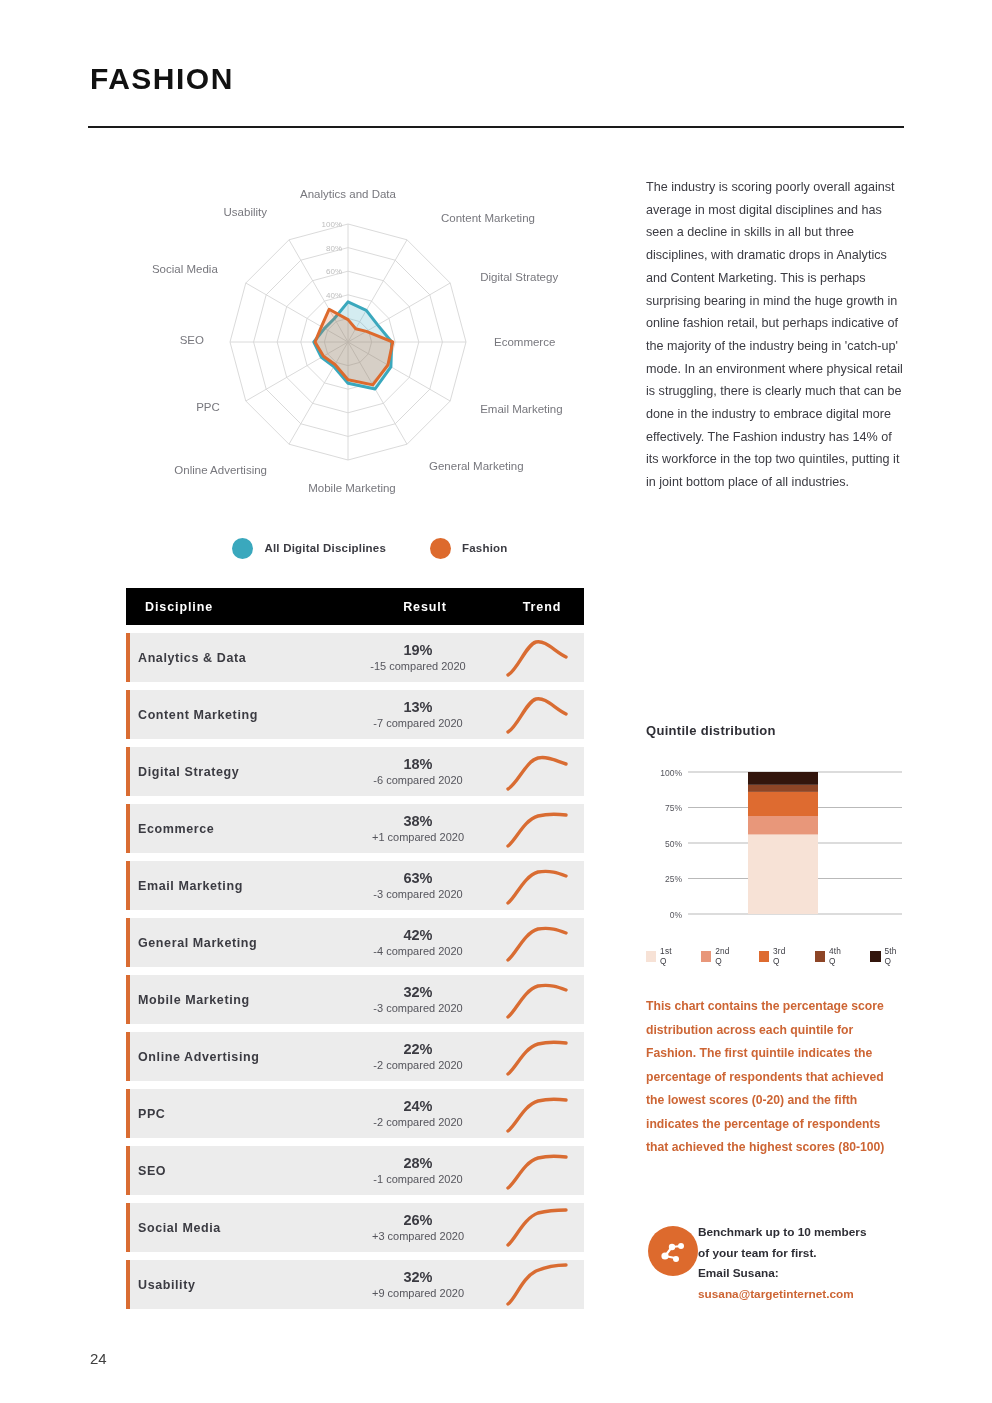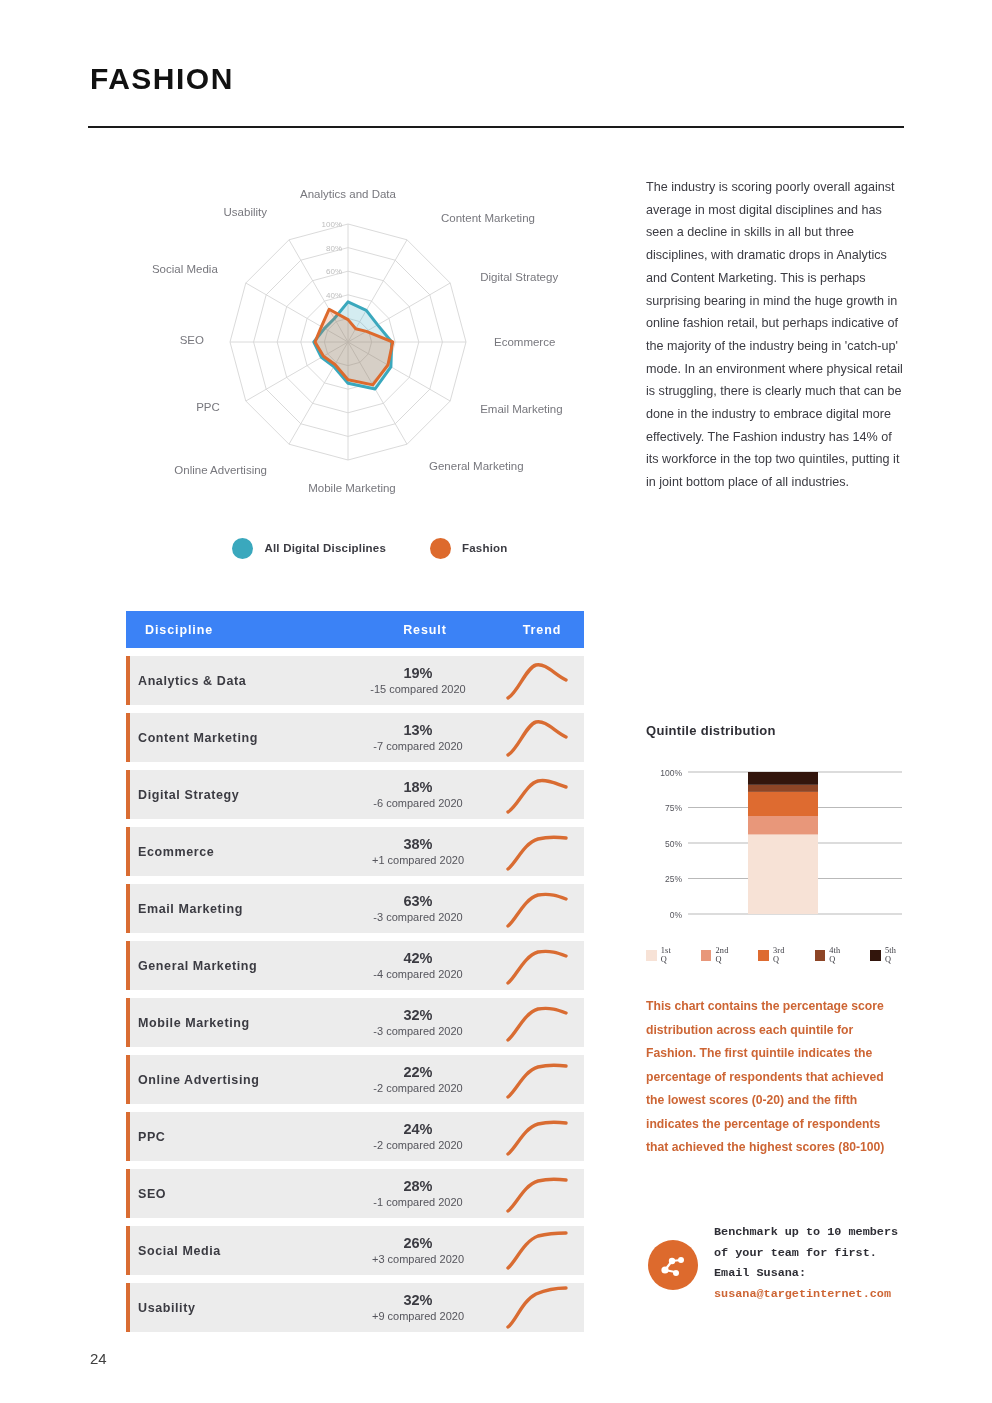--- a/index.html
+++ b/index.html
@@ -25,21 +25,21 @@
   .radar-legend{
     position:absolute;left:120px;top:527px;width:500px;height:42px;
     display:flex;align-items:center;justify-content:center;gap:44px;
   }
   .legend-item{display:flex;align-items:center;gap:11px;}
   .legend-dot{width:21px;height:21px;border-radius:50%;display:block;}
   .legend-label{font-size:11.5px;color:#3b3b42;letter-spacing:.2px;font-weight:600;}
   
   .tbl{position:absolute;left:126px;top:588px;width:458px;}
   .tbl-head{
-    display:flex;align-items:center;height:37px;background:#3b82f6;color:#ffffff;margin-top:23px;
+    display:flex;align-items:center;height:37px;background:#000000;color:#ffffff;
   }
   .th-disc{flex:0 0 205px;padding-left:19px;font-size:12.5px;font-weight:bold;letter-spacing:.9px;}
   .th-res{flex:0 0 150px;text-align:center;font-size:12.5px;font-weight:bold;letter-spacing:.9px;}
   .th-trend{flex:1;text-align:center;font-size:12.5px;font-weight:bold;letter-spacing:.9px;}
   .tbl-row{
     display:flex;align-items:center;height:49px;background:#ececec;margin-top:8px;
     position:relative;
   }
   .row-accent{position:absolute;left:0;top:0;width:4px;height:100%;background:#d96c32;}
   .td-disc{flex:0 0 205px;padding-left:12px;font-size:12.5px;font-weight:bold;letter-spacing:.6px;color:#3b3b42;}
@@ -52,31 +52,31 @@
     position:absolute;left:646px;top:176px;width:258px;
     font-size:12.6px;line-height:22.7px;color:#3b3b42;
   }
   .quintile-title{
     position:absolute;left:646px;top:723px;
     font-size:13px;font-weight:bold;letter-spacing:.3px;color:#2e2e35;
   }
   .quintile-chart{position:absolute;left:646px;top:762px;width:258px;height:172px;}
   .quintile-legend{
     position:absolute;left:646px;top:946px;width:258px;
-    display:flex;align-items:center;justify-content:flex-end;gap:22px;font-family:Liberation Serif, serif;
+    display:flex;align-items:center;justify-content:flex-end;gap:22px;
   }
   .ql-item{display:flex;align-items:center;gap:4px;}
   .ql-swatch{width:11px;height:11px;display:block;}
   .ql-label{font-size:8.3px;color:#3b3b42;letter-spacing:.2px;}
   .orange-note{
     position:absolute;left:646px;top:995px;width:256px;
     font-size:12.2px;line-height:23.5px;font-weight:bold;color:#cd6534;
   }
   
-  .cta{position:absolute;left:648px;top:1222px;width:262px;display:flex;gap:16px;align-items:center;font-family:Liberation Mono, monospace;}
+  .cta{position:absolute;left:648px;top:1222px;width:262px;display:flex;align-items:flex-start;}
   .cta-badge{
     flex:0 0 50px;width:50px;height:50px;border-radius:50%;background:#dd6a2d;
     display:flex;align-items:center;justify-content:center;margin-top:4px;
   }
   .cta-text{font-size:11.8px;line-height:20.5px;font-weight:bold;color:#2e2e35;}
   .cta-email{color:#cd6534;font-weight:bold;}
   .page-num{position:absolute;left:90px;top:1350px;font-size:15px;color:#404040;}
 </style>
 </head>
 <body>

